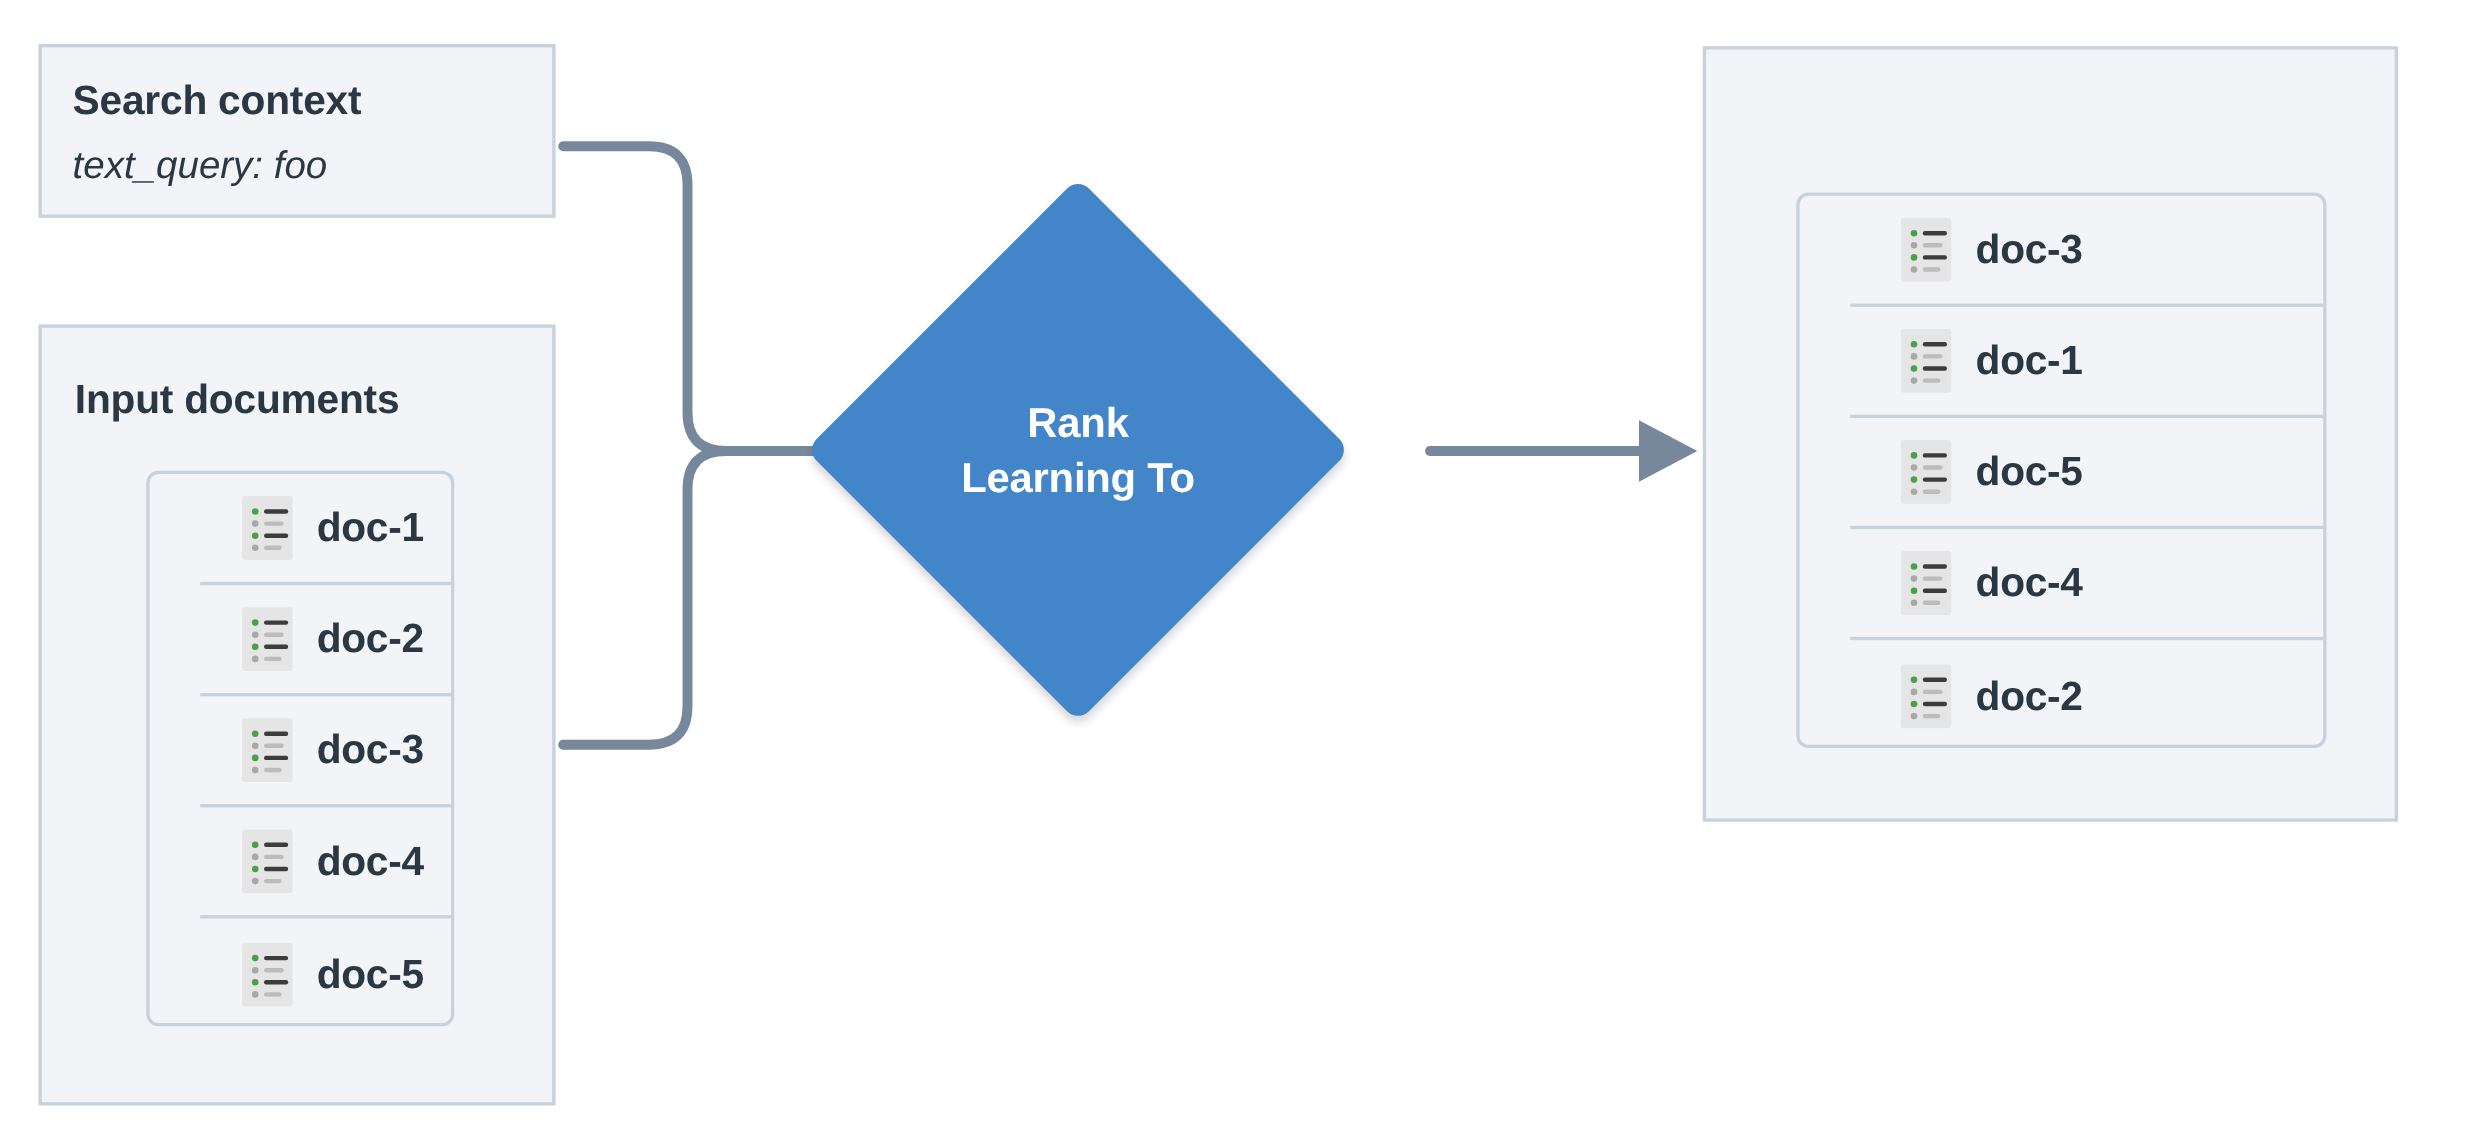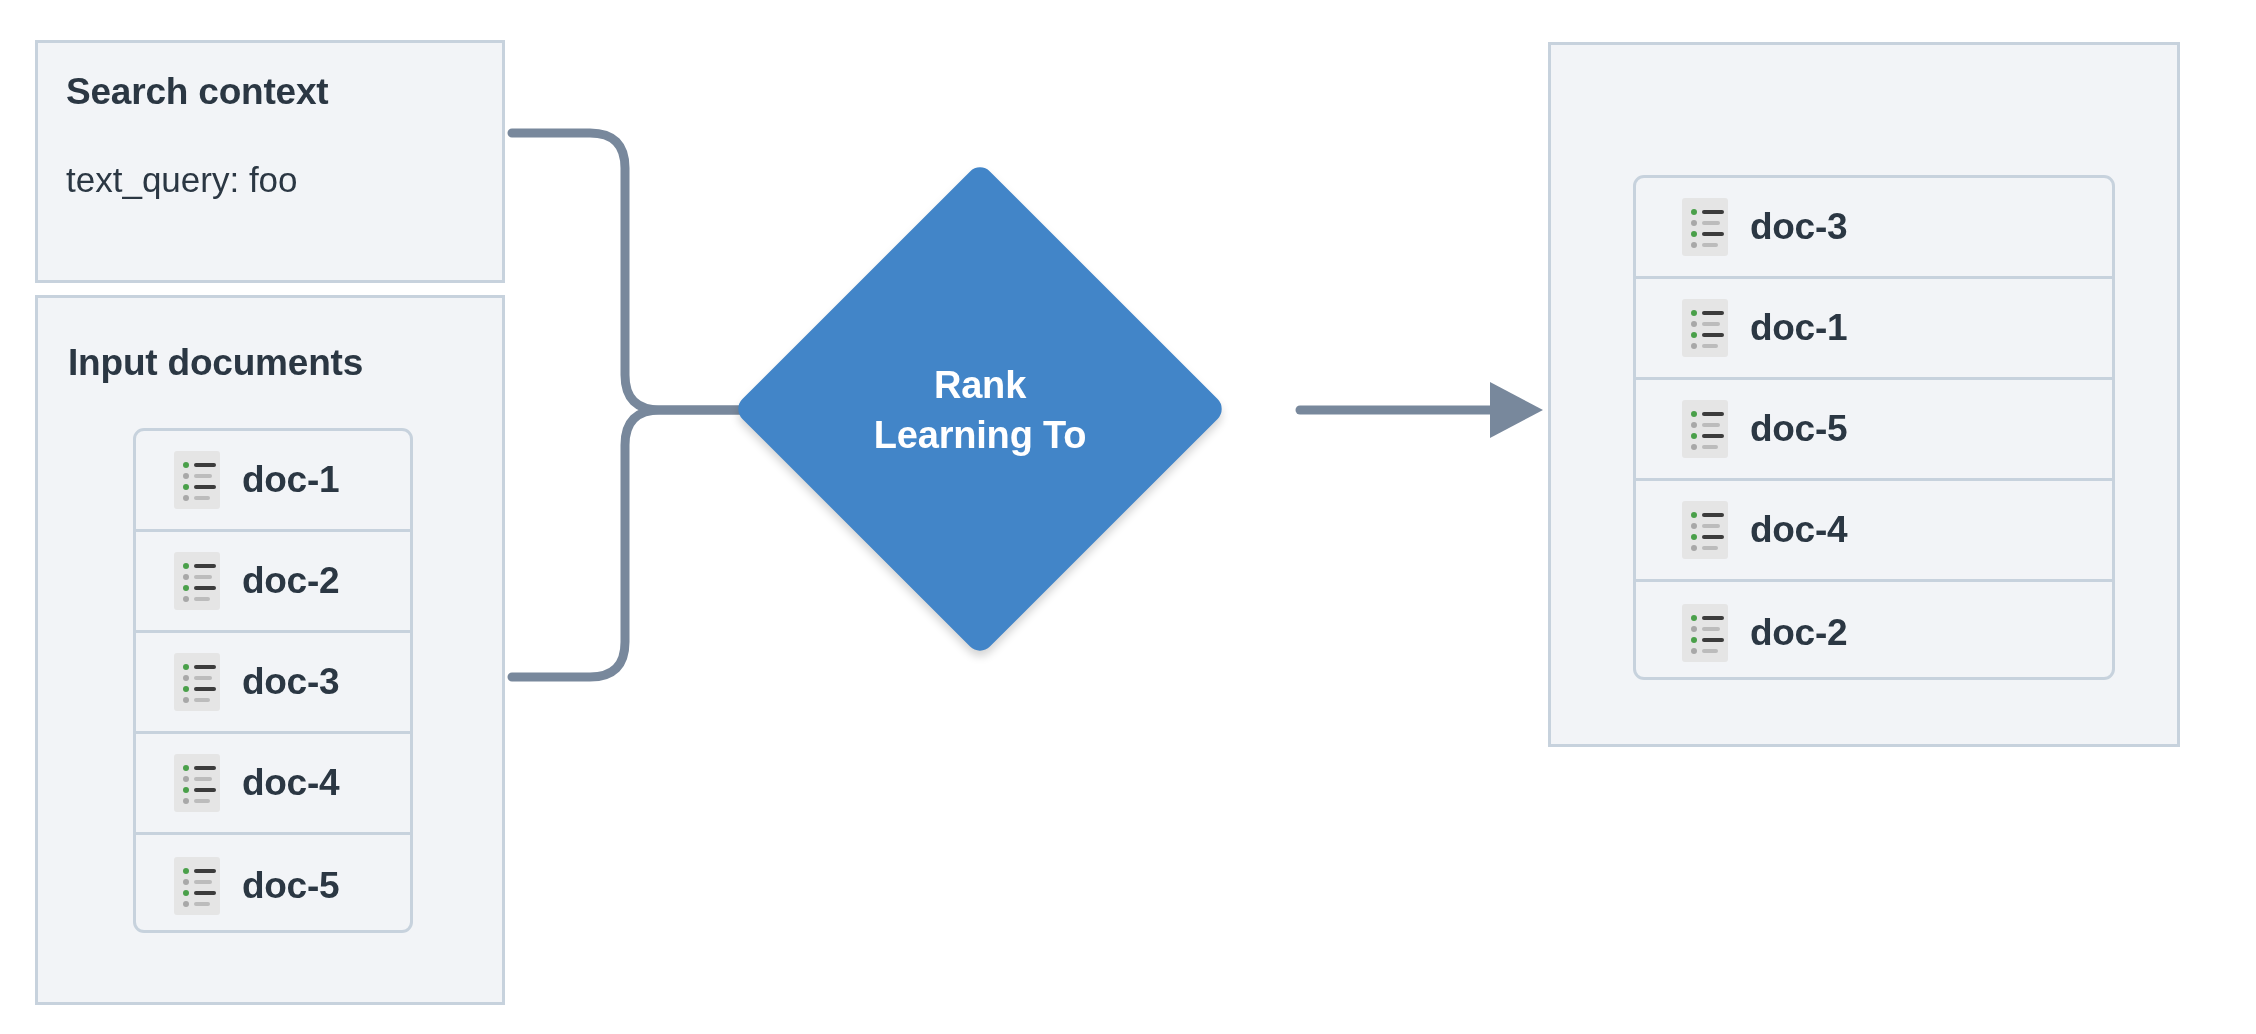--- a/index.html
+++ b/index.html
@@ -39,33 +39,34 @@
     position: absolute;
     color: #2b3743;
     white-space: nowrap;
   }
 
   
   #search-context-panel {
     left: 35px;
     top: 40px;
     width: 470px;
-    height: 243px;
+    height: 158px;
     padding-left: 40px;
   }
   #search-context-title {
     left: 28px;
     top: 28px;
     font-size: 37px;
   }
   #search-context-query {
     left: 28px;
-    top: 117px;
+    top: 88px;
     font-size: 35px;
     font-weight: normal;
+    font-style: italic;
   }
 
   
   #input-panel {
     left: 35px;
     top: 295px;
     width: 470px;
     height: 710px;
   }
   #input-title {
@@ -108,20 +109,21 @@
     width: 482px;
     height: 505px;
   }
   .doc-row {
     display: flex;
     align-items: center;
     height: 101px;
     box-sizing: border-box;
     border-bottom: 3px solid #c7d2dd;
     padding-left: 0;
+    margin-left: 46px;
   }
   .doc-row:last-child {
     border-bottom: none;
   }
   #input-doc-list .doc-row { padding-left: 38px; }
   #output-doc-list .doc-row { padding-left: 46px; }
 
   .doc-label {
     font-size: 37px;
     font-weight: bold;

